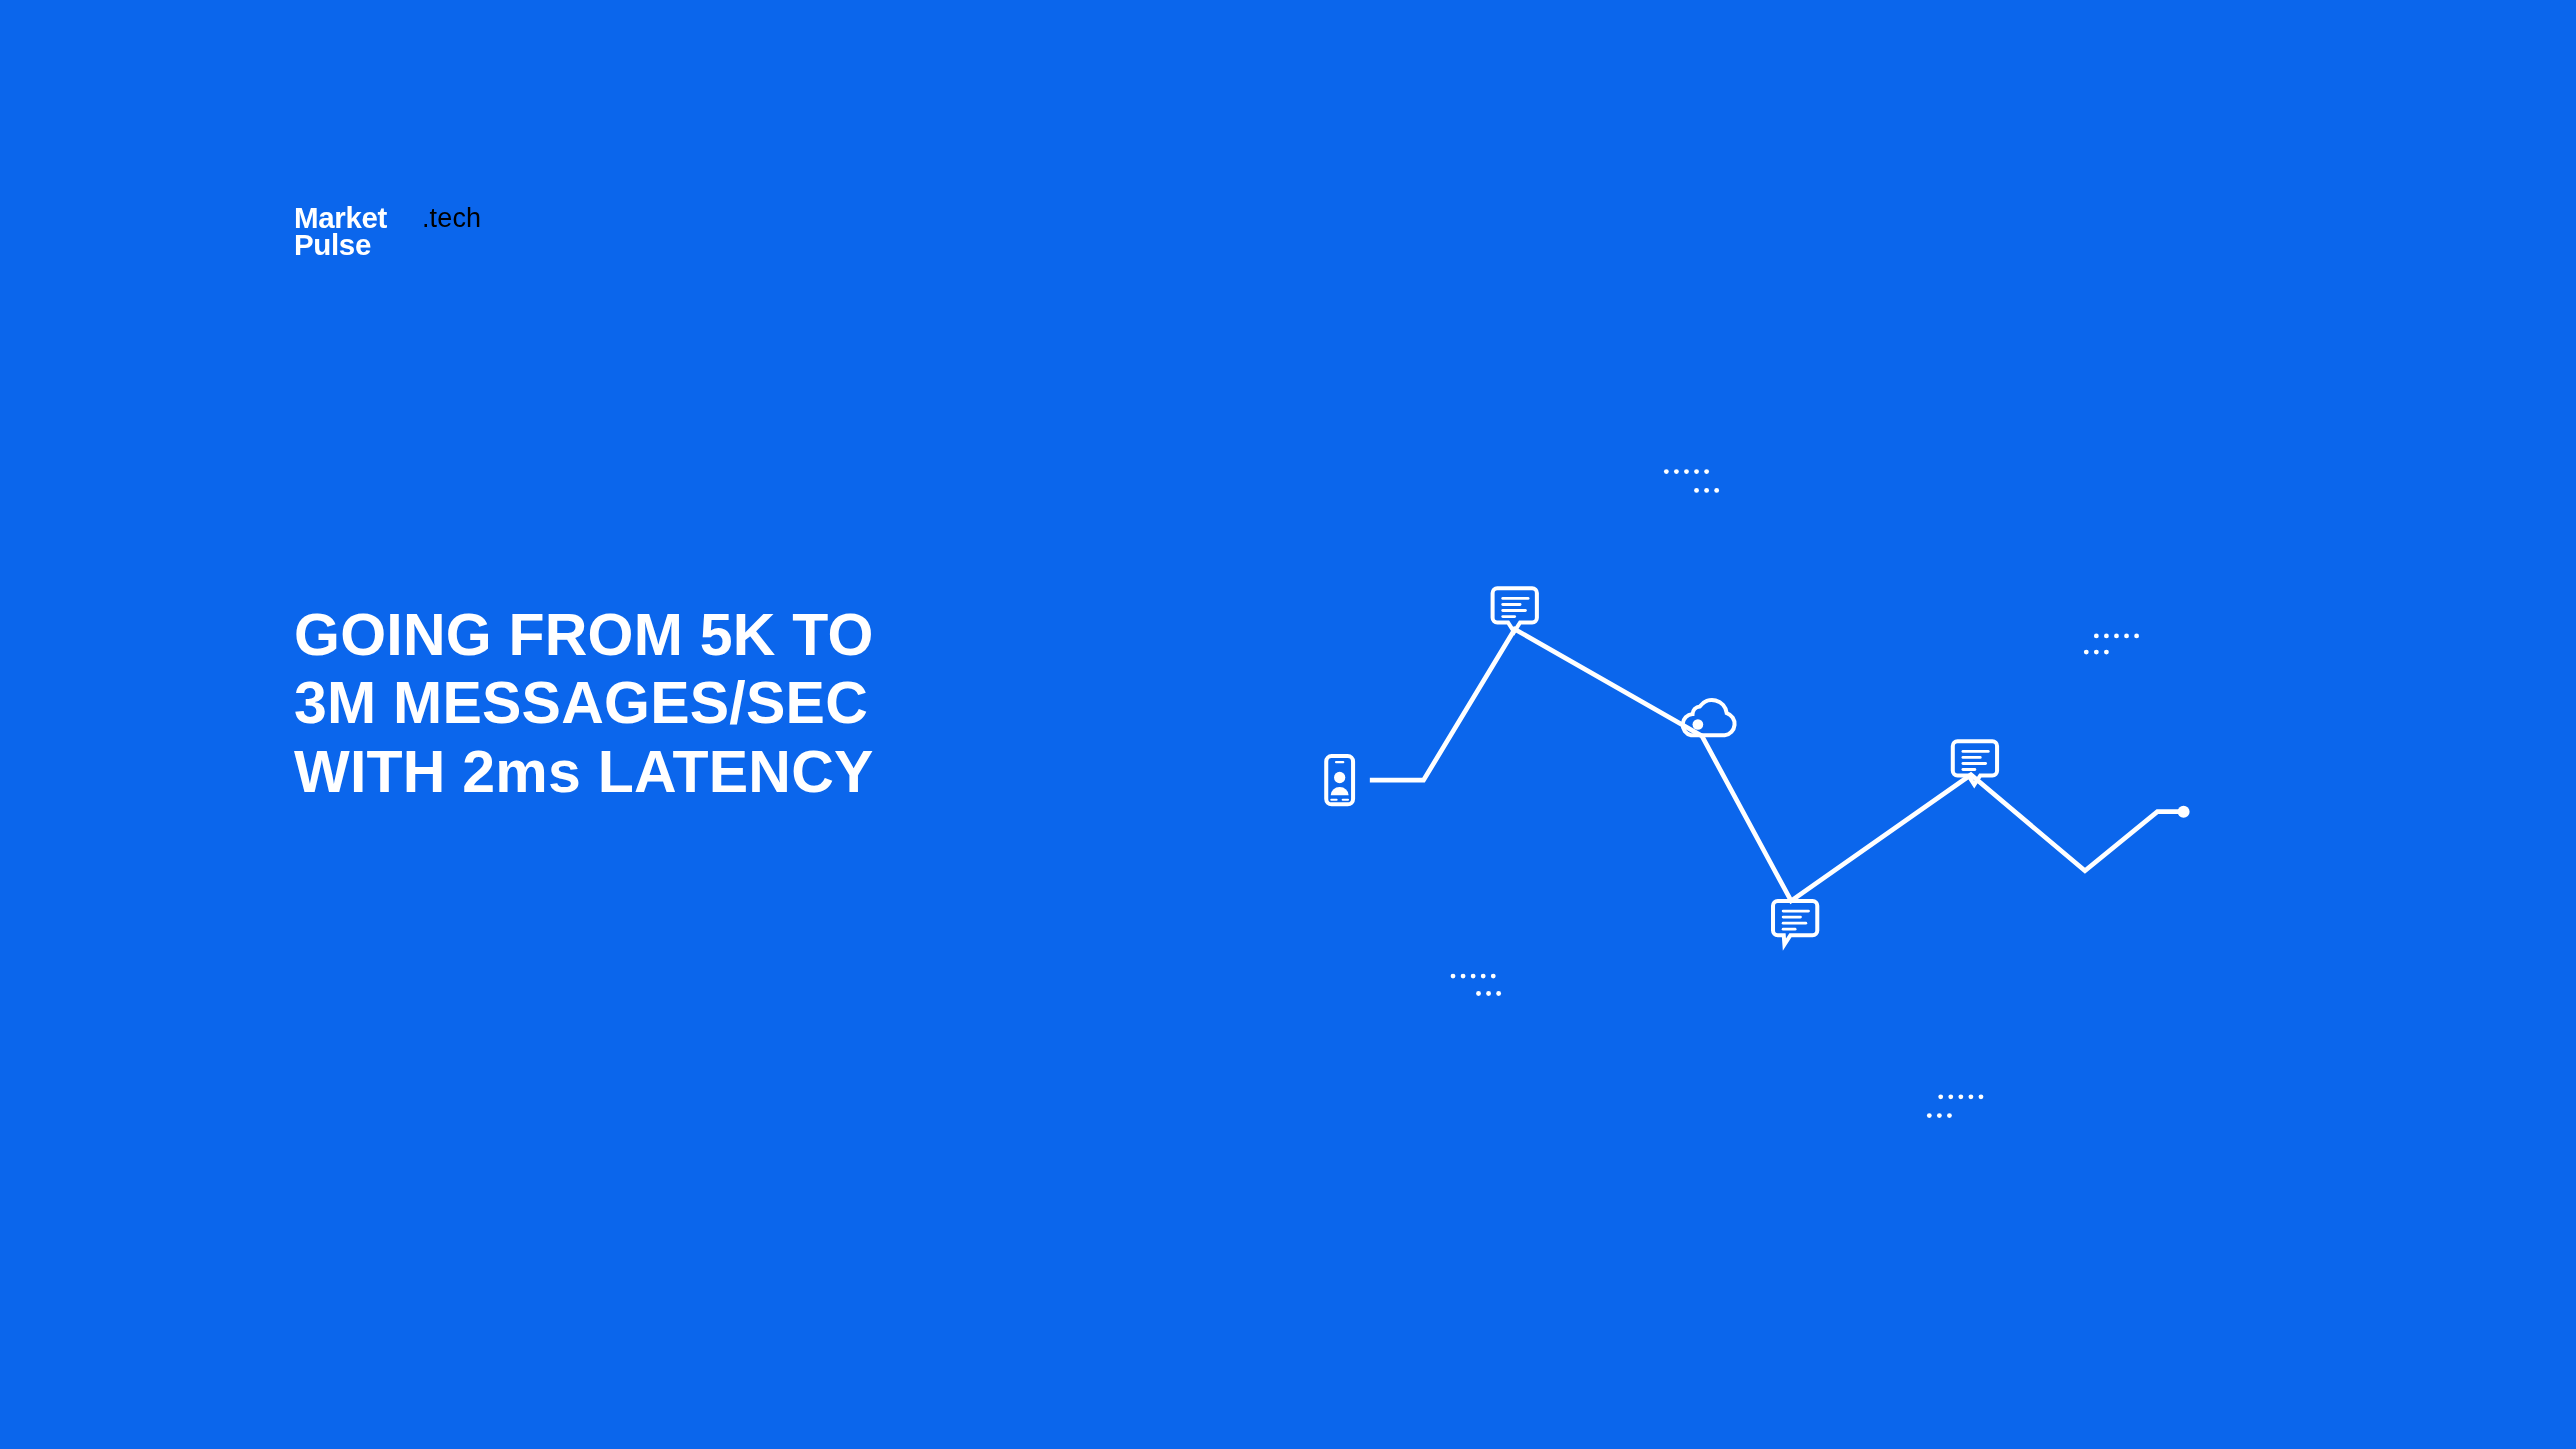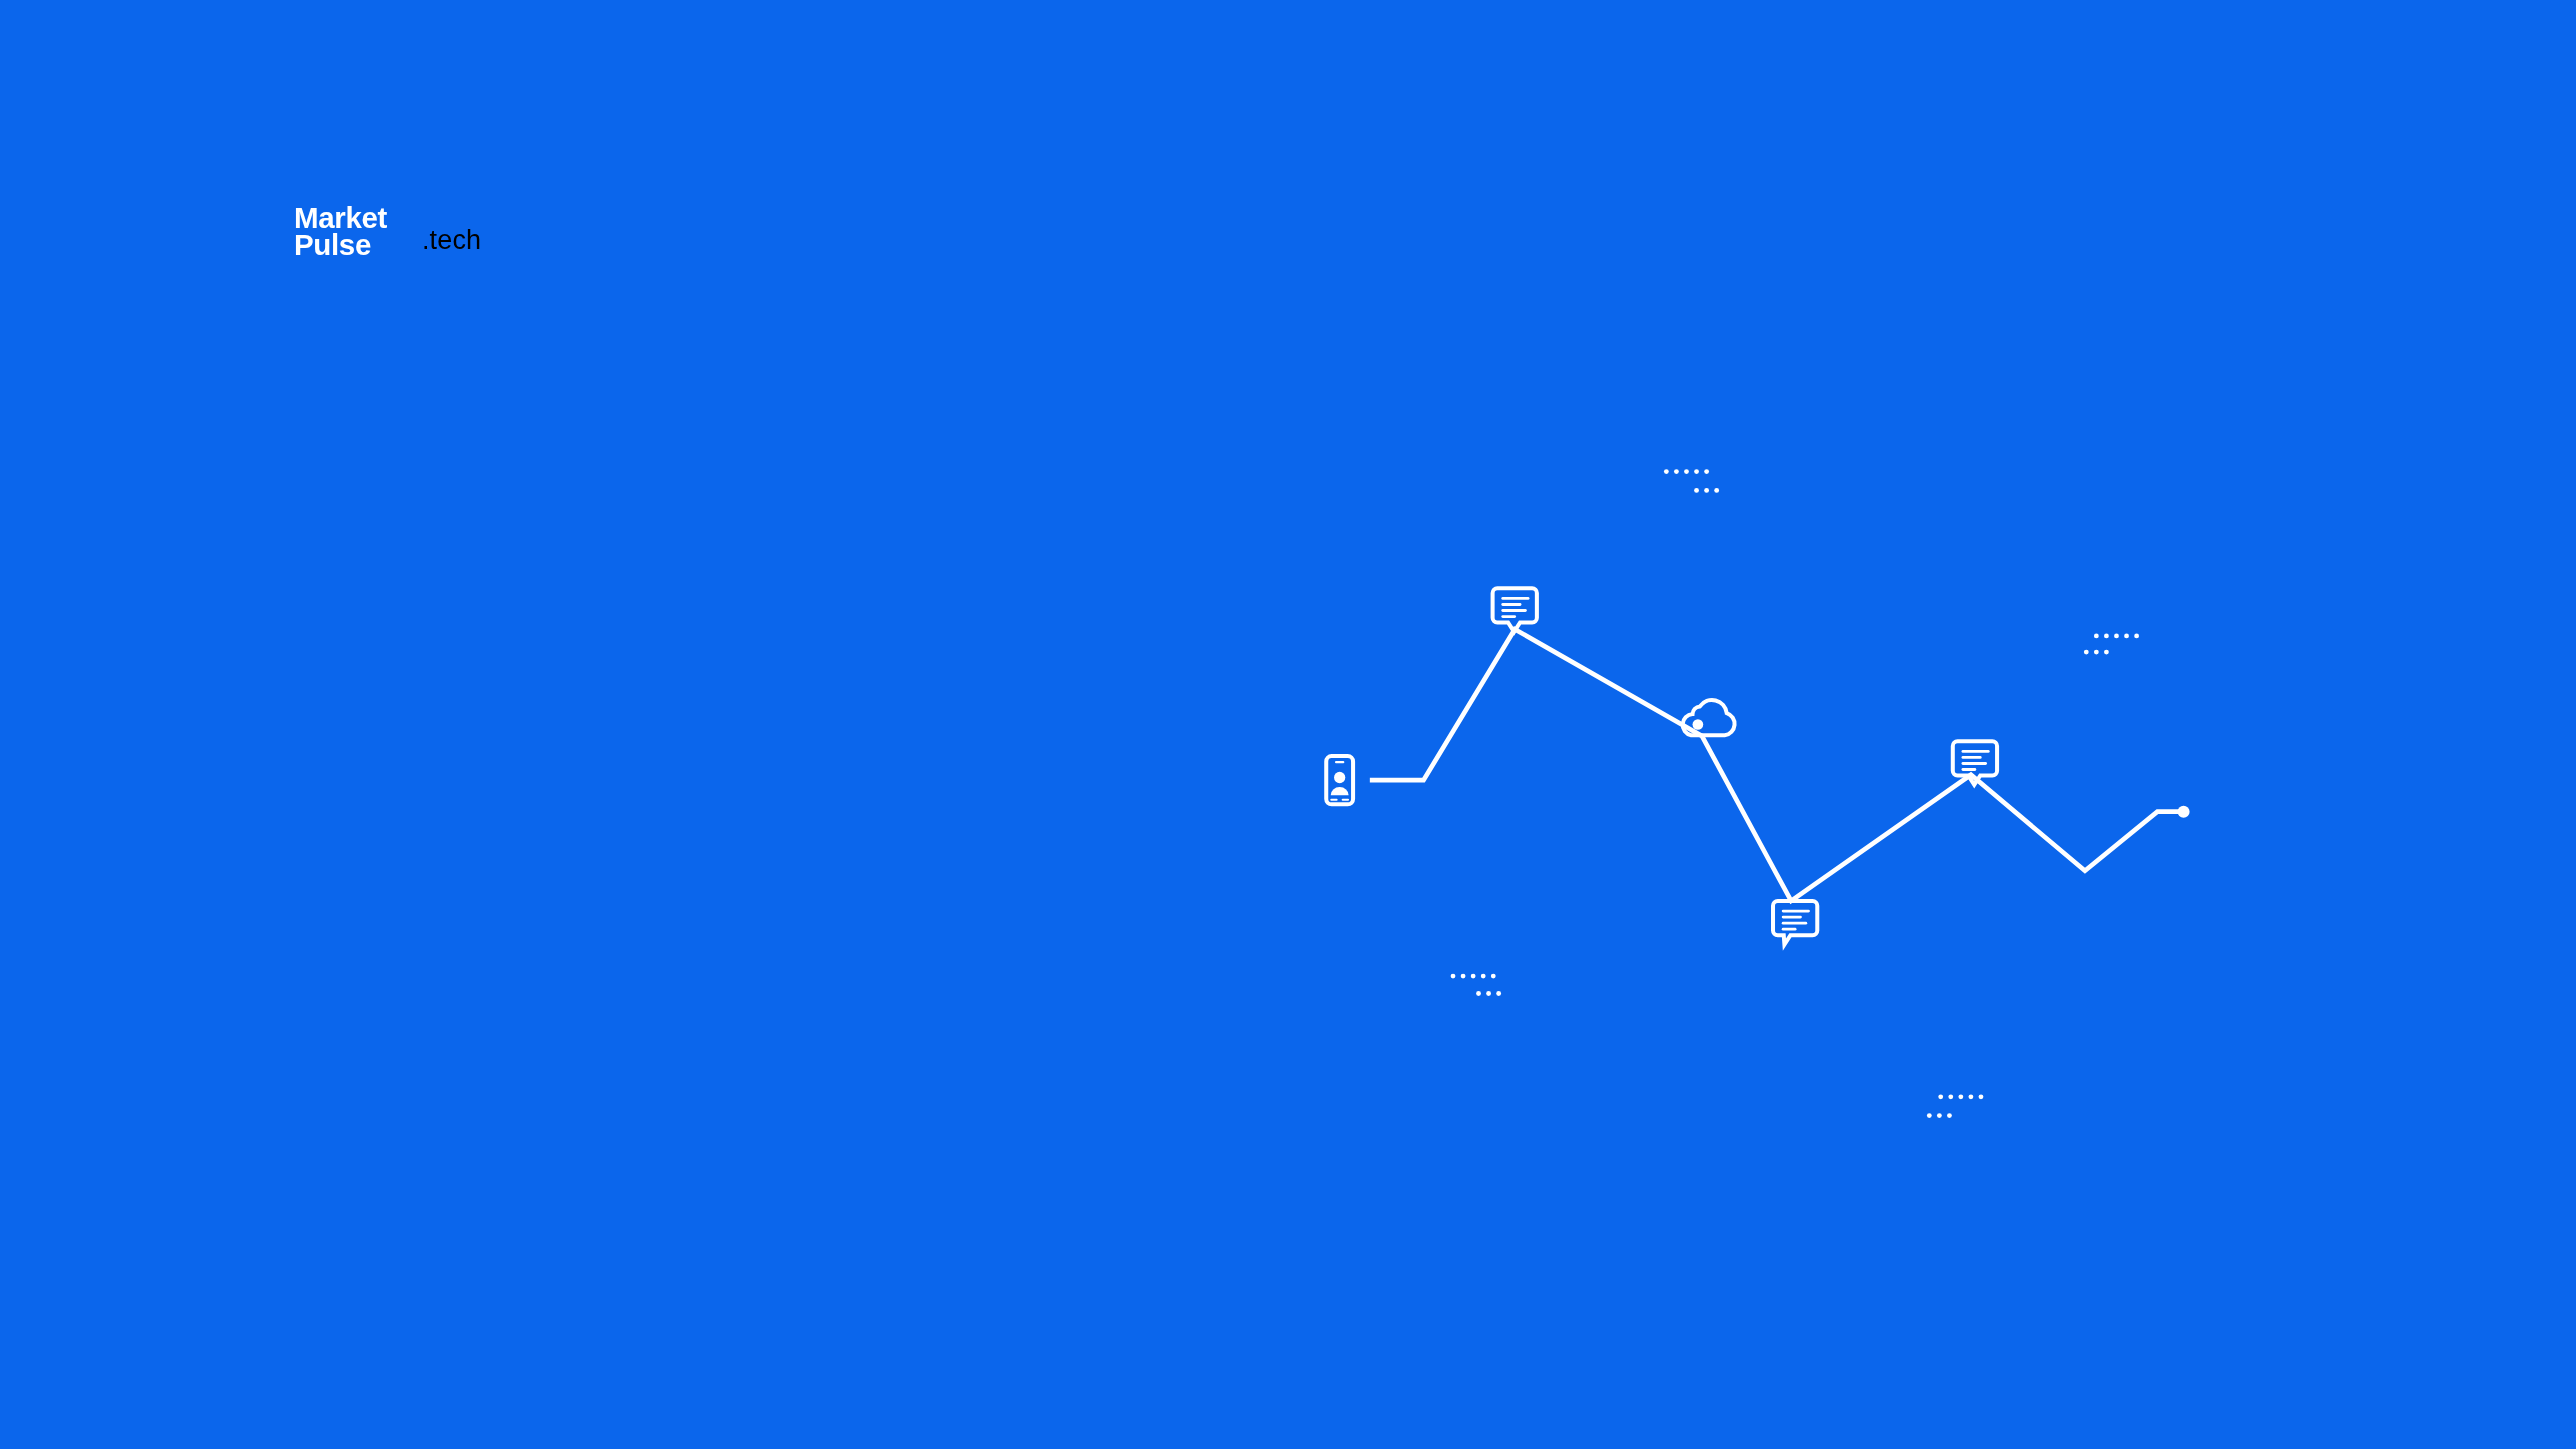--- a/index.html
+++ b/index.html
@@ -18,21 +18,20 @@
     font-family: "Liberation Sans", "DejaVu Sans", sans-serif;
     -webkit-font-smoothing: antialiased;
   }
 
   
   #brand {
     position: absolute;
     left: 294px;
     top: 205px;
     display: flex;
-    align-items: flex-end;
     gap: 35px;
   }
 
   #brand-wordmark {
     display: flex;
     flex-direction: column;
     line-height: 0.90;
   }
 
   #brand-wordmark .brand-line {
@@ -92,20 +91,25 @@
 <div id="slide">
 
   <div id="brand">
     <div id="brand-wordmark">
       <span class="brand-line">Market</span>
       <span class="brand-line">Pulse</span>
     </div>
     <span id="brand-tld">.tech</span>
   </div>
 
+  <div id="headline">
+    <div class="headline-line">GOING FROM 5K TO</div>
+    <div class="headline-line">3M MESSAGES/SEC</div>
+    <div class="headline-line">WITH 2ms LATENCY</div>
+  </div>
 
   <div id="illustration">
     <svg viewBox="0 0 3840 2160" xmlns="http://www.w3.org/2000/svg">
 
       <polyline points="2042,1163 2122,1163 2258,938 2537,1097 2670,1343 2938,1155 3108,1298 3216,1210 3251,1210" fill="none" stroke="#ffffff" stroke-width="7" stroke-linejoin="miter" stroke-linecap="butt"></polyline>
 
       <g>
         <rect x="1977" y="1127" width="40" height="72" rx="8" ry="8" fill="none" stroke="#ffffff" stroke-width="6"></rect>
 
         <rect x="1990" y="1134.5" width="14" height="3.2" rx="1.6" fill="#ffffff"></rect>

